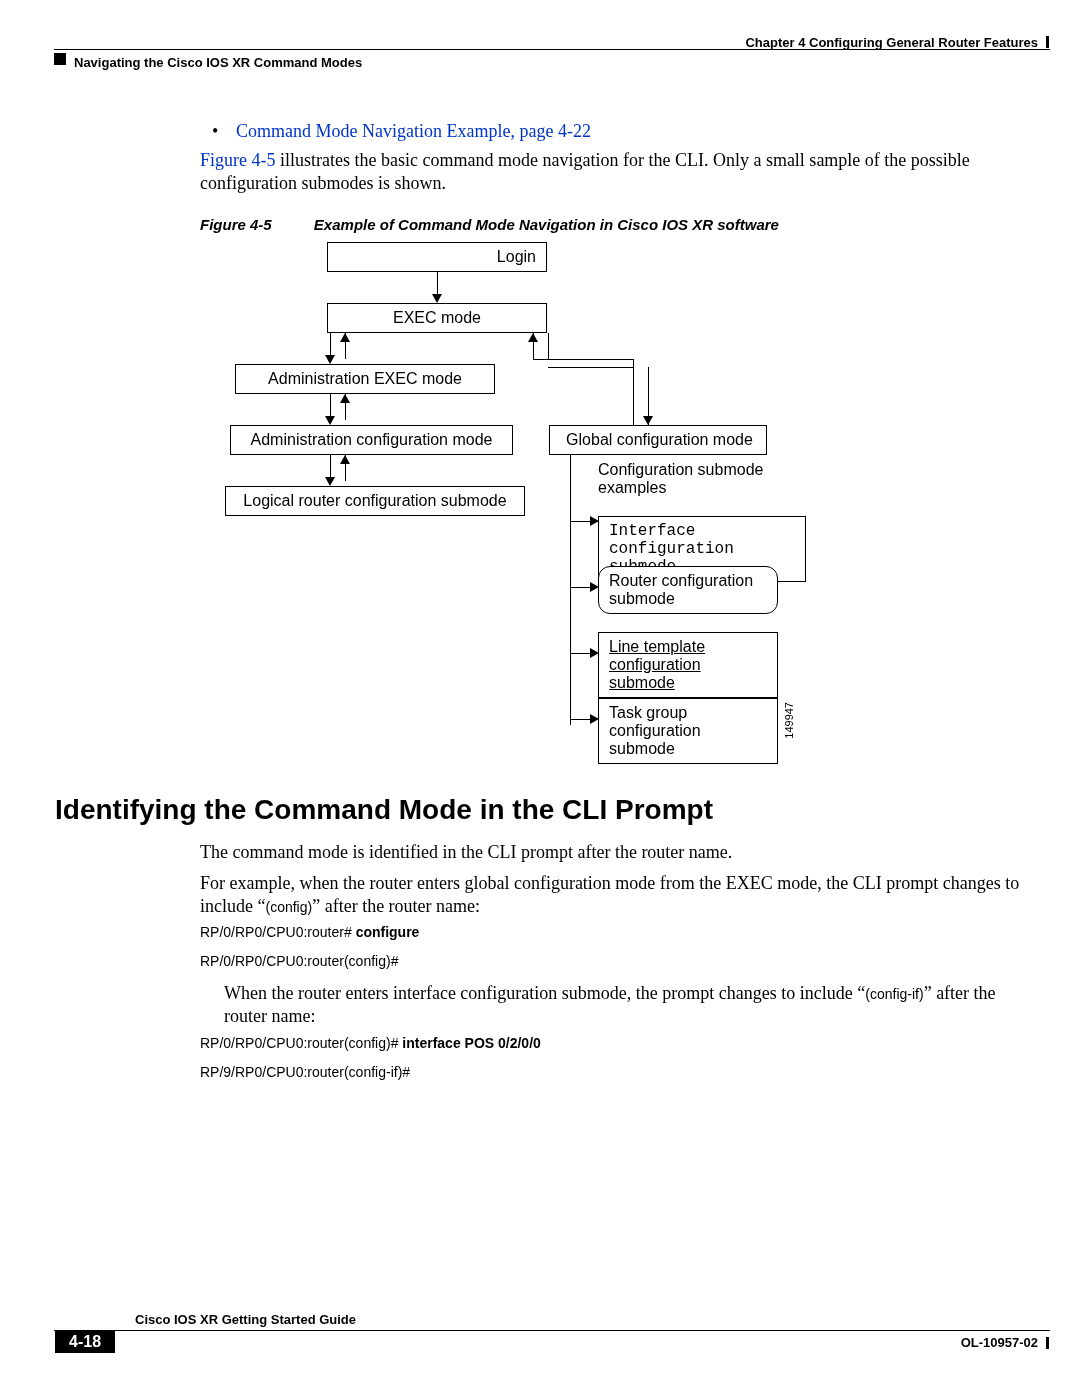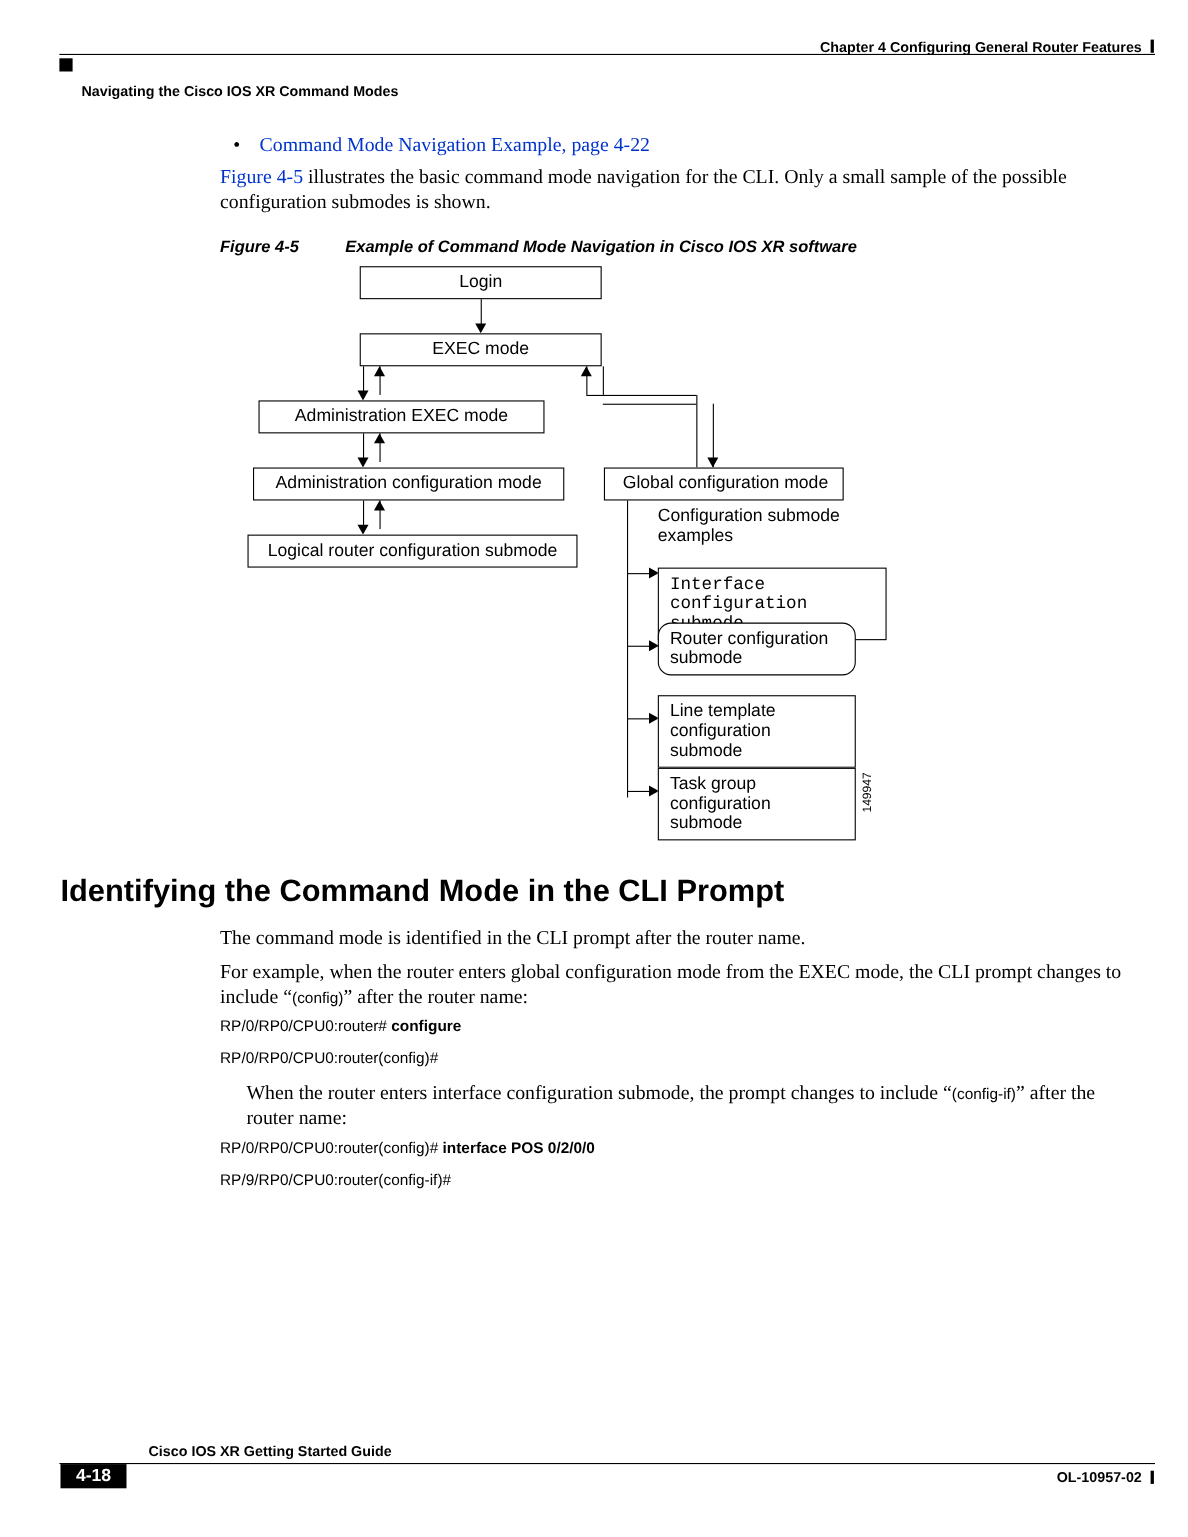--- a/index.html
+++ b/index.html
@@ -14,21 +14,20 @@
   .page { position: absolute; inset: 0; }
   
   .hdr-chapter {
     position: absolute; top: 35px; right: 42px;
     font: bold 13px Arial, sans-serif;
     margin-left: 21px;
   }
   .hdr-section {
     position: absolute; top: 55px; left: 74px;
     font: bold 13px Arial, sans-serif;
-    margin-top: 20px;
   }
   .hdr-rule {
     position: absolute; top: 49px; left: 54px; right: 30px;
     border-top: 1px solid #000;
   }
   .hdr-bar-right {
     position: absolute; top: 36px; right: 31px;
     width: 3px; height: 12px; background: #000;
   }
   .hdr-box-left {
@@ -120,21 +119,21 @@
     <span class="link">Figure 4-5</span><span> illustrates the basic command mode navigation for the CLI. Only a small sample of the possible configuration submodes is shown.</span>
   </div>
 
   <div class="fig-caption">
     <span>Figure 4-5</span>
     <span class="fc-title">Example of Command Mode Navigation in Cisco IOS XR software</span>
   </div>
 
   <div class="diag">
 
-    <div class="box" style="left:97px; top:0; width:220px;">Login</div>
+    <div class="box" style="left:97px; top:0; width:220px;text-align:right;">Login</div>
 
     <div class="vline" style="left:207px; top:30px; height:24px;"></div>
     <div class="ahead-d" style="left:202px; top:52px;"></div>
 
     <div class="box" style="left:97px; top:61px; width:220px;">EXEC mode</div>
 
     <div class="vline" style="left:100px; top:91px; height:26px;"></div>
     <div class="ahead-d" style="left:95px; top:113px;"></div>
     <div class="vline" style="left:115px; top:91px; height:26px;"></div>
     <div class="ahead-u" style="left:110px; top:91px;"></div>
@@ -175,21 +174,21 @@
     <div class="hline" style="left:340px; top:279px; width:22px;"></div>
     <div class="ahead-r" style="left:360px; top:274px;"></div>
     <div class="box left" style="left:368px; top:274px; width:208px;font-family:Liberation Mono, monospace;">Interface configuration submode</div>
 
     <div class="hline" style="left:340px; top:345px; width:22px;"></div>
     <div class="ahead-r" style="left:360px; top:340px;"></div>
     <div class="box left" style="left:368px; top:324px; width:180px;border-radius:12px;">Router configuration submode</div>
 
     <div class="hline" style="left:340px; top:411px; width:22px;"></div>
     <div class="ahead-r" style="left:360px; top:406px;"></div>
-    <div class="box left" style="left:368px; top:390px; width:180px;">Line template configuration submode</div>
+    <div class="box left" style="left:368px; top:390px; width:180px;text-decoration:underline;">Line template configuration submode</div>
 
     <div class="hline" style="left:340px; top:477px; width:22px;"></div>
     <div class="ahead-r" style="left:360px; top:472px;"></div>
     <div class="box left" style="left:368px; top:456px; width:180px;">Task group configuration submode</div>
 
     <div class="idnum" style="left:553px; top:460px;">149947</div>
   </div>
 
   <div class="h2">Identifying the Command Mode in the CLI Prompt</div>
   <div class="para2">The command mode is identified in the CLI prompt after the router name.</div>

